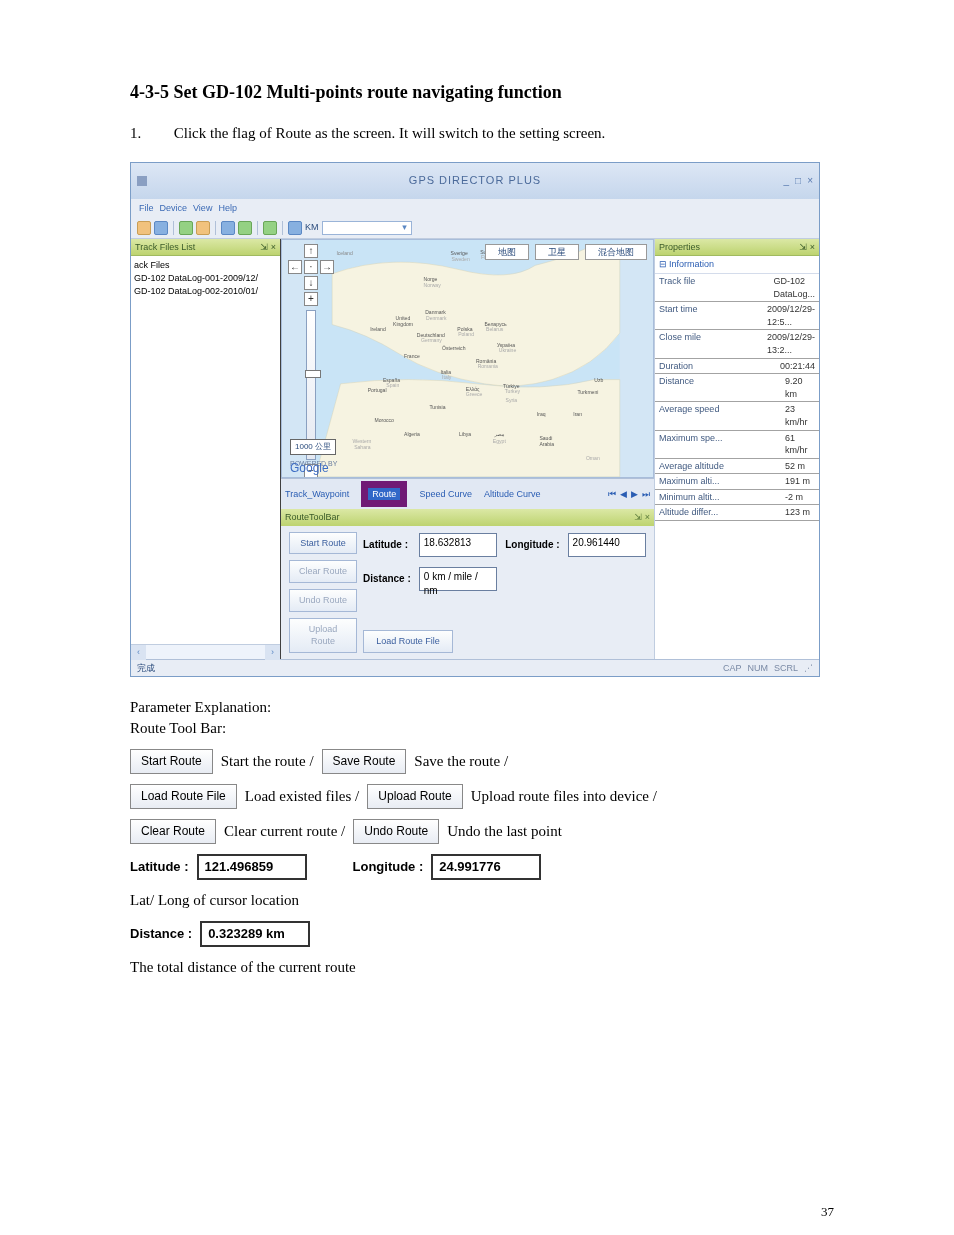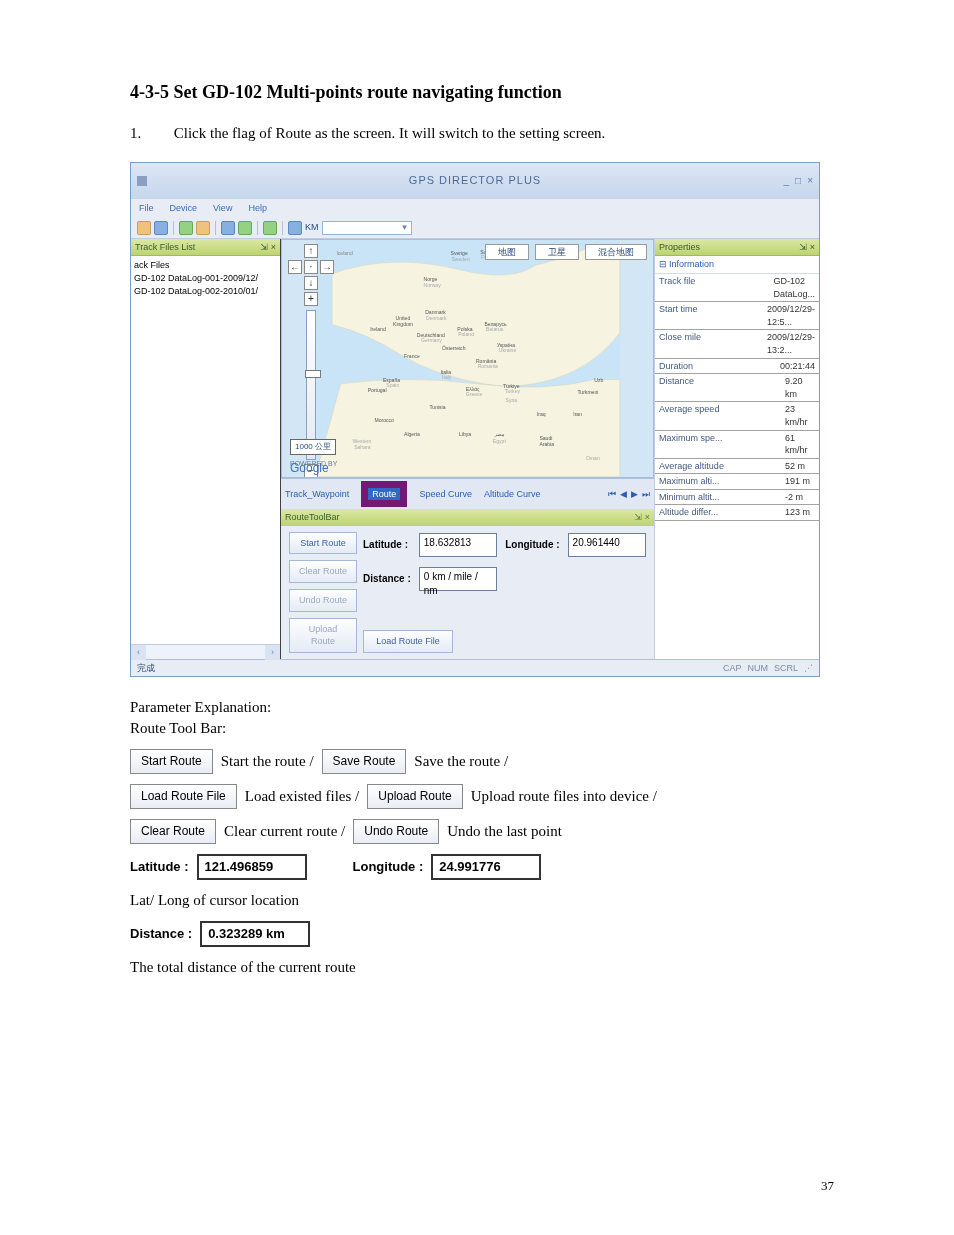--- a/index.html
+++ b/index.html
@@ -32,21 +32,21 @@
       display: flex;
       align-items: center;
       position: relative;
       padding: 0 6px;
     }
     .titlebar .appicon { width: 10px; height: 10px; background: #8a9fc2; }
     .titlebar .title { position: absolute; left: 50%; transform: translateX(-50%); font-size: 11px; letter-spacing: 1px; color: #4b6a9a; }
     .winbtns { margin-left: auto; display: flex; gap: 6px; color: #5a7bb0; font-size: 10px; }
     .winbtn { cursor: default; }
 
-    .menubar { display: flex; gap: 16px; padding: 3px 8px; background: #e8edf5; color: #3b6ab5; }
+    .menubar { display: flex; gap: 6px; padding: 3px 8px; background: #e8edf5; color: #3b6ab5; }
     .toolbar { display: flex; align-items: center; gap: 3px; padding: 3px 6px; background: #e8edf5; border-bottom: 1px solid #c0cde0; }
     .tb-icon { width: 14px; height: 14px; background: #f1c27d; border: 1px solid #c99e55; border-radius: 2px; }
     .tb-icon.blue { background: #87b0e0; border-color: #5b88c4; }
     .tb-icon.green { background: #94d183; border-color: #69a658; }
     .tb-sep { width: 1px; height: 14px; background: #b0c0d8; margin: 0 2px; }
     .unit-select { width: 90px; height: 14px; border: 1px solid #9ab4d8; background: #fff; display: flex; align-items: center; }
     .unit-select .arrow { margin-left: auto; width: 12px; text-align: center; color: #5b88c4; }
 
     .app-body { display: flex; height: 420px; }
 
@@ -124,21 +124,21 @@
     .statusbar { display: flex; align-items: center; padding: 2px 6px; border-top: 1px solid #b0c0d8; font-size: 9px; }
     .statusbar .c { margin-left: auto; display: flex; gap: 6px; color: #7a8aa5; }
 
     
     .doc { font-family: "Times New Roman", serif; font-size: 15px; }
     .doc-line { margin: 10px 0; display: flex; align-items: center; flex-wrap: wrap; gap: 8px; }
     .doc-btn { font-family: Tahoma, sans-serif; font-size: 12px; background: linear-gradient(#fff, #e8ecf3); border: 1px solid #888; padding: 3px 10px; }
     .doc-lbl { font-weight: bold; font-family: Arial, sans-serif; font-size: 13px; }
     .doc-inp { font-family: Arial, sans-serif; font-size: 13px; font-weight: bold; border: 2px solid #333; padding: 2px 6px; min-width: 110px; display: inline-block; }
 
-    .page-num { position: absolute; right: 120px; bottom: 40px; font-size: 13px; }
+    .page-num { position: absolute; right: 120px; bottom: 14px; font-size: 13px; }
   </style>
 </head>
 <body>
 
 <h2>4-3-5 Set GD-102 Multi-points route navigating function</h2>
 
 <p class="instr">
   <span class="instr-num">1.</span>
   <span>Click the flag of Route as the screen. It will switch to the setting screen.</span>
 </p>

